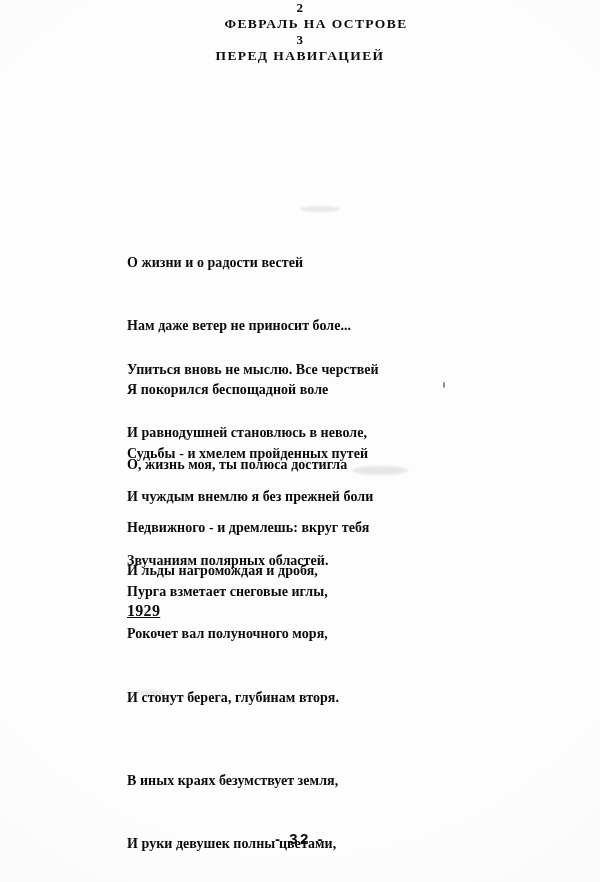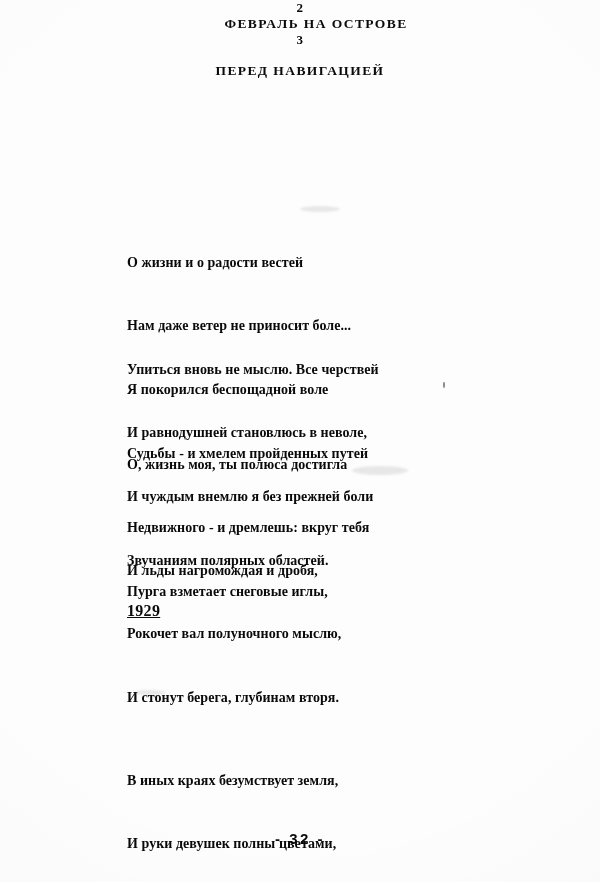--- a/index.html
+++ b/index.html
@@ -137,29 +137,29 @@
   </div>
 
   <div class="stanza" style="top:411px;">
     <span class="line">О, жизнь моя, ты полюса достигла</span>
     <span class="line">Недвижного - и дремлешь: вкруг тебя</span>
     <span class="line">Пурга взметает снеговые иглы,</span>
   </div>
 
   <div class="stanza" style="top:517px;">
     <span class="line">И льды нагромождая и дробя,</span>
-    <span class="line">Рокочет вал полуночного мыслю,</span>
+    <span class="line">Рокочет вал полуночного моря,</span>
     <span class="line">И стонут берега, глубинам вторя.</span>
   </div>
 
   <div class="date-line" style="top:602px;">1929</div>
 
   <div class="sec-num" style="top:656px;">3</div>
 
-  <div class="sec-title" style="top:684px;margin-top:15px;">ПЕРЕД НАВИГАЦИЕЙ</div>
+  <div class="sec-title" style="top:684px;">ПЕРЕД НАВИГАЦИЕЙ</div>
 
   <div class="stanza" style="top:727px;">
     <span class="line">В иных краях безумствует земля,</span>
     <span class="line">И руки девушек полны цветами,</span>
     
     
   </div>
 
   <div class="folio" style="top:830px;">-  32  -</div>
 

